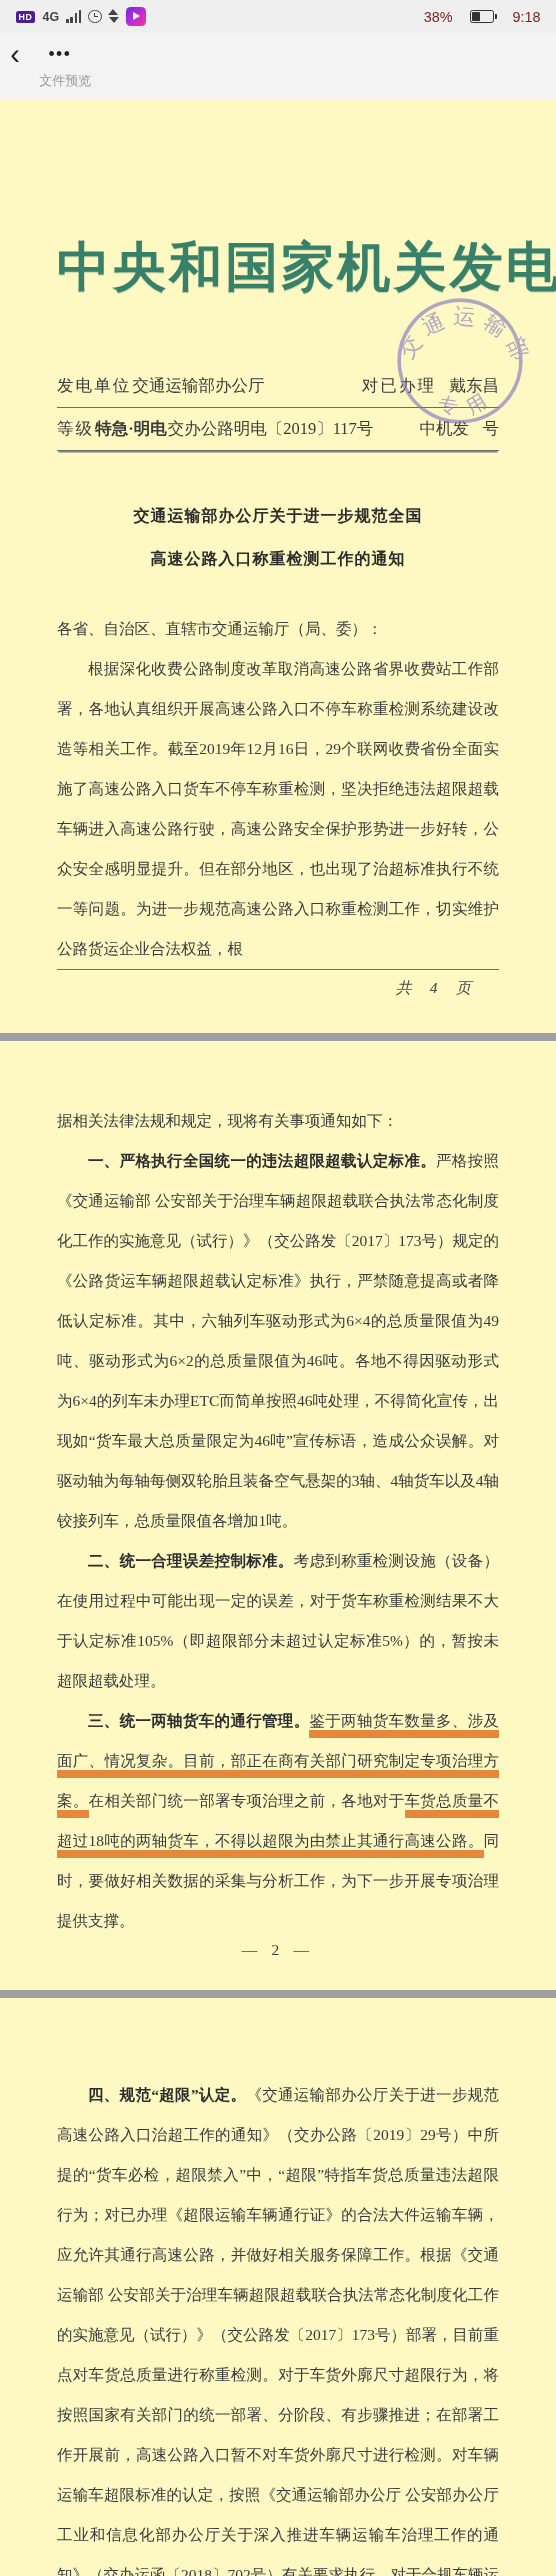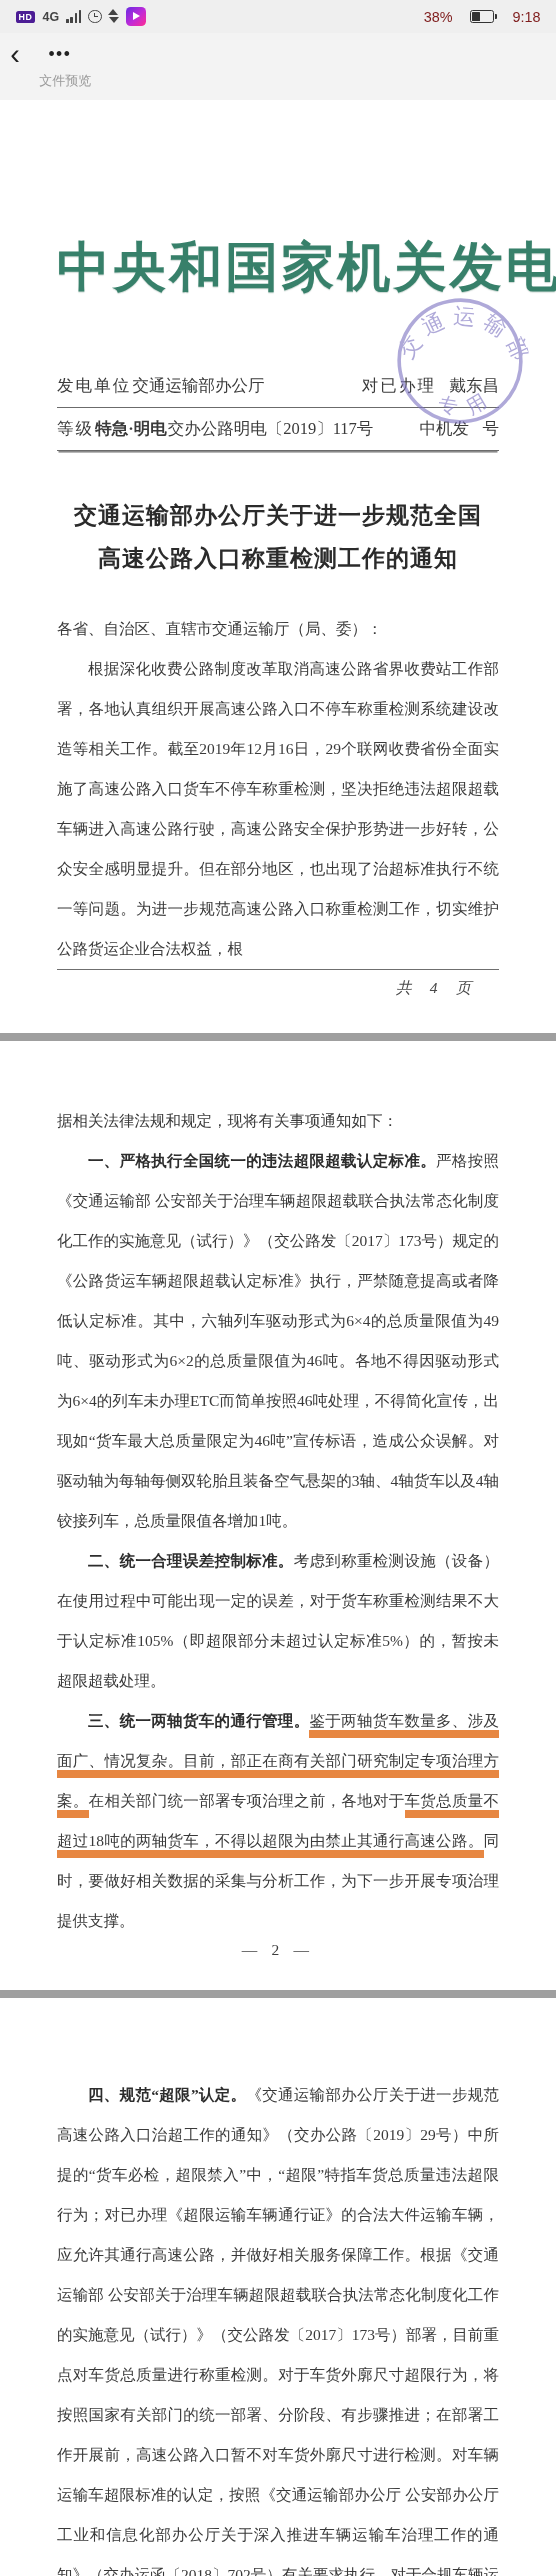--- a/index.html
+++ b/index.html
@@ -38,38 +38,38 @@
   .battery i { display:block; height:100%; width:38%; background:#333; border-radius:0.5px; }
   
   .nav-bar { background:#f3f3f3; padding:7.2px 13.4px 9.3px 10.3px; }
   .nav-row { display:flex; align-items:center; }
   .back-btn { width:28px; font-size:29px; color:#222; line-height:29px; font-weight:200; cursor:pointer; }
   .nav-title { flex:1; font-size:19px; color:#141414; white-space:nowrap; overflow:hidden; text-overflow:ellipsis; }
   .more-btn { width:33px; text-align:right; color:#222; font-size:17.5px; letter-spacing:1.5px; cursor:pointer; }
   .nav-sub { margin:3.1px 0 0 29px; font-size:13px; color:#9a9a9a; }
   
   .doc-viewer { background:#9f9f9f; }
-  .page { background:#ffffff; position:relative; padding:0 57px;
+  .page { background:#fef9c3; position:relative; padding:0 57px;
     font-family:"Liberation Serif","DejaVu Serif",serif; color:#3a3a3a;
     display:flex; flex-direction:column; }
   .page-gap { height:8.2px; background:#9f9f9f; }
   .body-text { font-size:15.5px; line-height:40px; text-align:justify; }
   .indent { text-indent:2em; }
   .sec-head { font-weight:bold; color:#2d2d2d; }
   
   .page-1 { min-height:783px; }
   .masthead { margin-top:132px; text-align:center; font-size:53px; font-weight:bold;
     color:#37806a; letter-spacing:3.1px; text-shadow:0 1px 1px rgba(40,90,70,.25); white-space:nowrap; }
   .tele-form { margin-top:61px; font-size:16.5px; color:#3a3a3a; }
   .tf-row { display:flex; align-items:center; height:43px; border-bottom:1.5px solid #6b6b6b; gap:1px; }
   .tf-row.last { border-bottom:1.5px solid #6b6b6b; box-shadow:0 3.1px 0 -1.5px #8a8a8a; }
   .tf-label { letter-spacing:2.1px; }
   .tf-strong { font-weight:bold; }
   .tf-right { margin-left:auto; display:flex; gap:13.4px; align-items:center; }
-  .doc-title { margin-top:43px; text-align:center; font-size:23px; font-weight:bold;
+  .doc-title { margin-top:43px; text-align:center; font-size:16px; font-weight:bold;
     line-height:43px; color:#2b2b2b; letter-spacing:1px; }
   .salutation { margin-top:29px; font-size:15.5px; line-height:40px; }
   .p1-footer { margin-top:auto; padding-bottom:34px; }
   .p1-rule { border-top:1.5px solid #6f6f6f; }
   .pages-note { text-align:right; font-size:15.5px; color:#4a4a4a; font-style:italic;
     letter-spacing:7.2px; padding:8.2px 20.6px 0 0; }
   
   .stamp { position:absolute; top:192px; right:27px; width:138px; height:138px;
     opacity:.62; transform:rotate(-10deg); pointer-events:none; }
   

